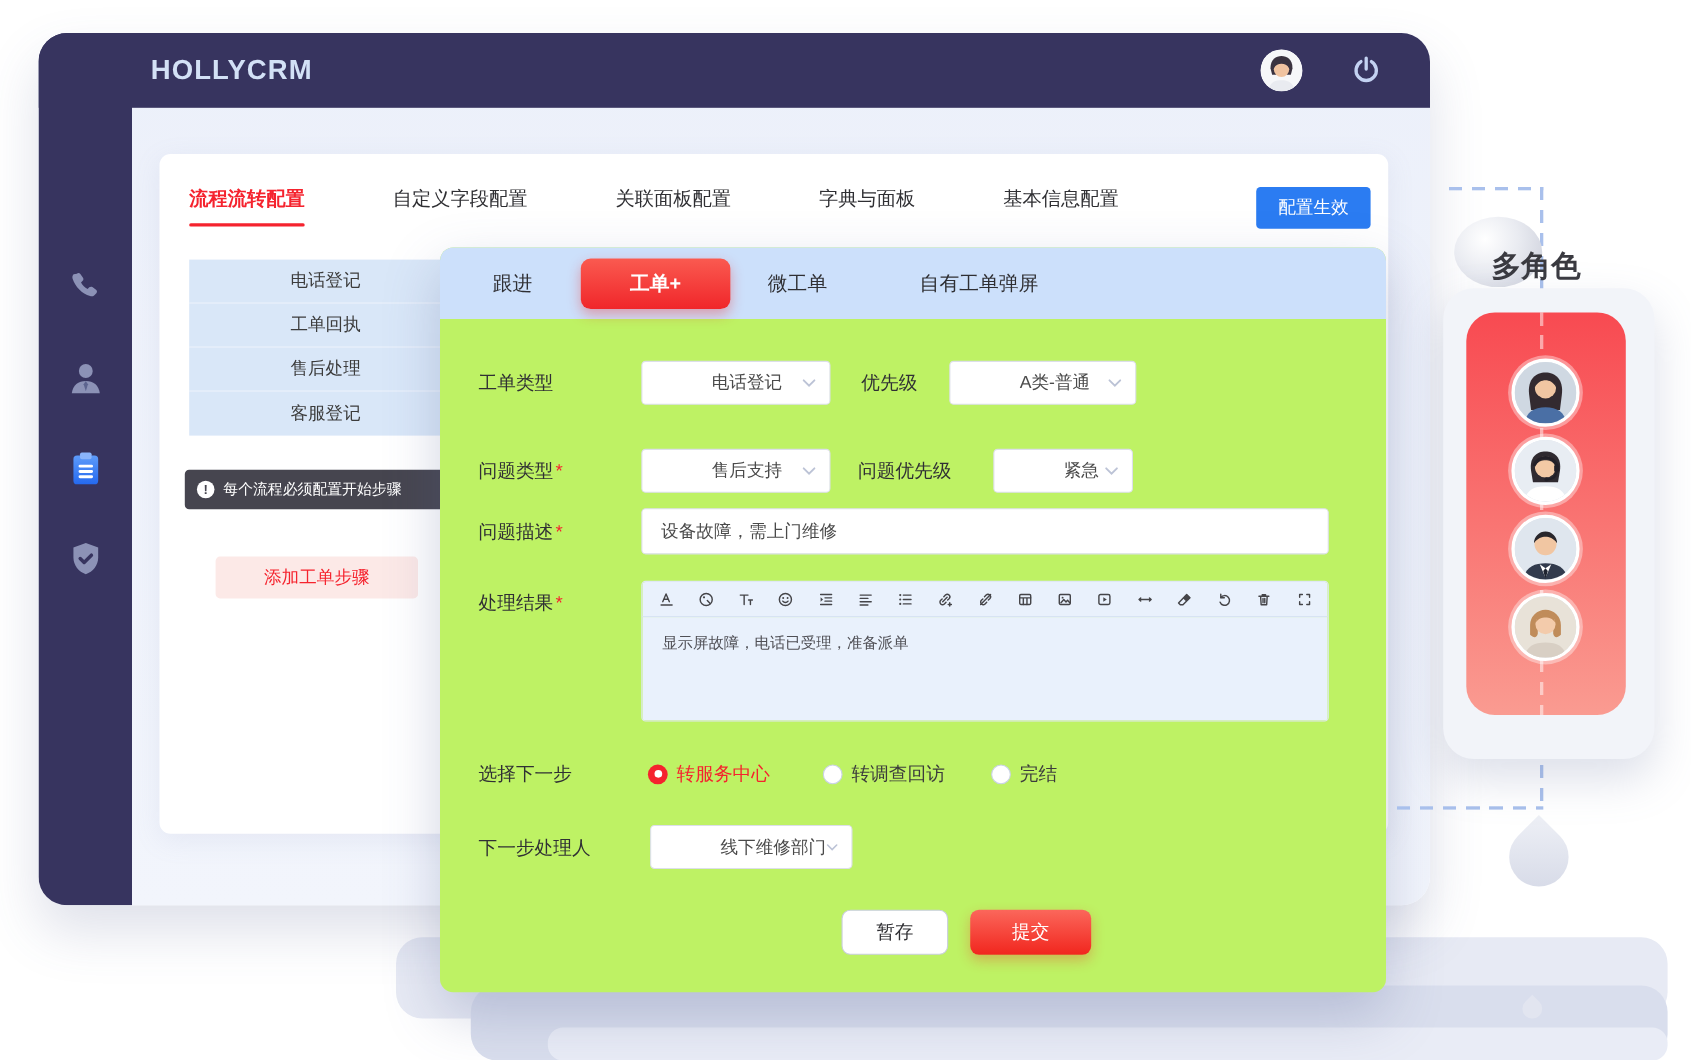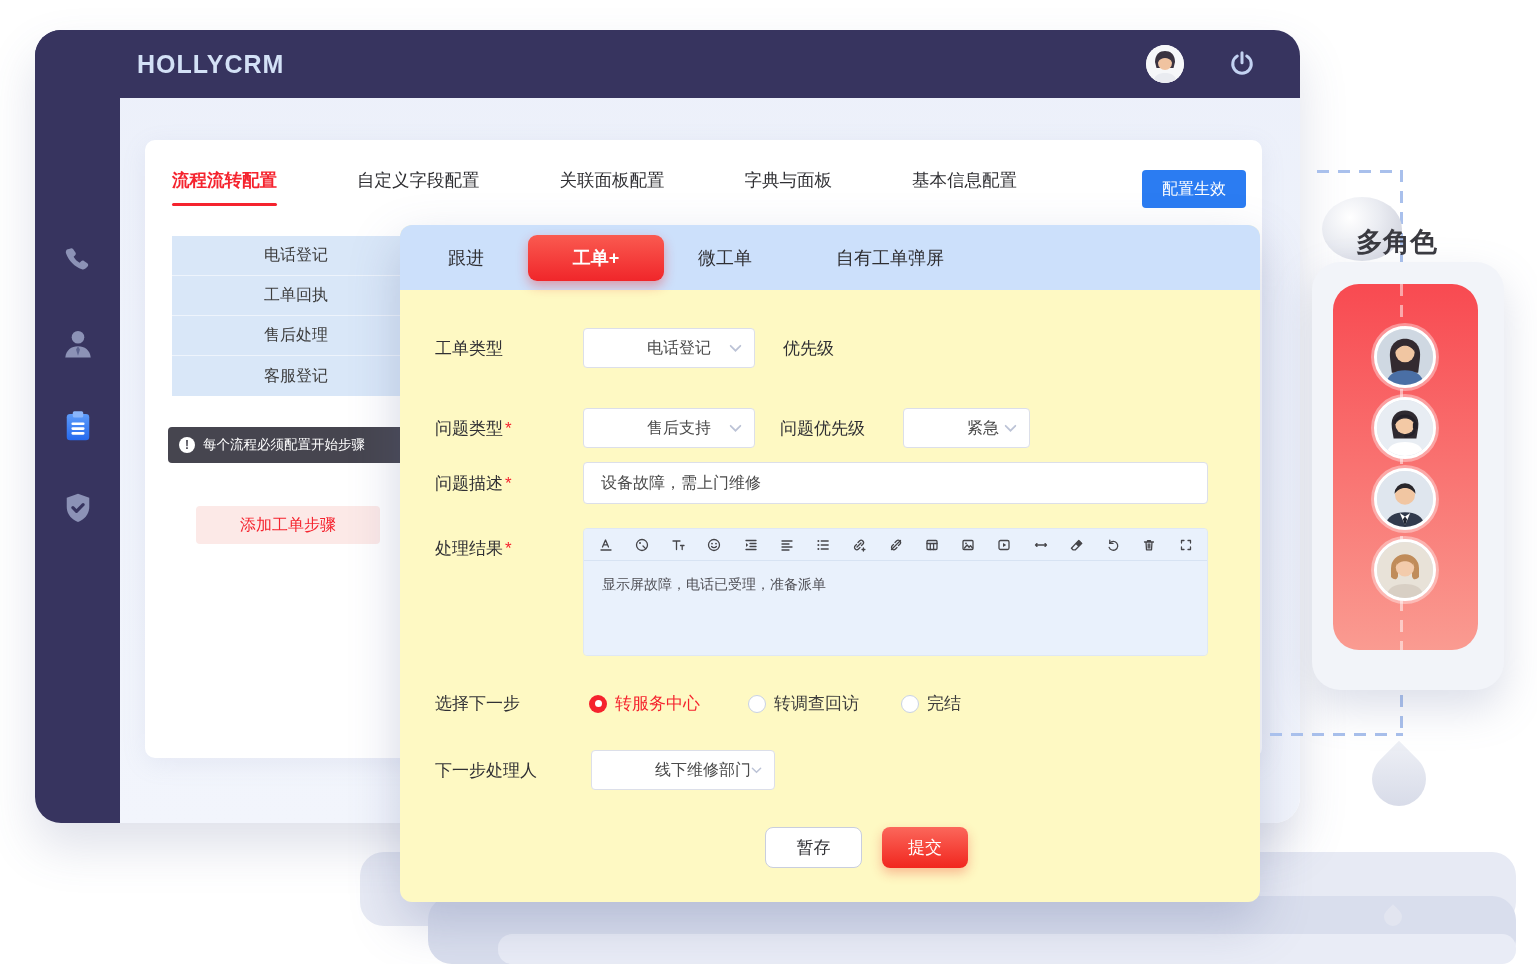--- a/index.html
+++ b/index.html
@@ -44,21 +44,21 @@
     font-size:16px; color:#3c3c3c; cursor:pointer; }
   .flow-row:last-child { border-bottom:none; }
   .tip { position:absolute; left:23px; top:287px; width:242px; height:36px; background:#46454f; border-radius:4px;
     display:flex; align-items:center; padding-left:11px; color:#fff; font-size:13.5px; white-space:nowrap; overflow:hidden; }
   .tip-ico { width:16px; height:16px; border-radius:50%; background:#fff; color:#46454f; font-weight:bold; font-size:12px;
     display:flex; align-items:center; justify-content:center; margin-right:8px; flex:none; }
   .add-step { position:absolute; left:51px; top:366px; width:184px; height:38px; border-radius:4px; background:#fce9e7;
     color:#f5232e; font-size:16px; display:flex; align-items:center; justify-content:center; cursor:pointer; }
 
   
-  .modal { left:400px; top:225px; width:860px; height:677px; background:#fef9c3; border-radius:12px; z-index:30;
+  .modal { left:400px; top:225px; width:860px; height:677px; background:#bef264; border-radius:12px; z-index:30;
     box-shadow:0 20px 50px rgba(90,100,150,.28); }
   .modal-tabbar { position:absolute; left:0; top:0; right:0; height:65px; background:#cce0fb; border-radius:12px 12px 0 0;
     display:flex; align-items:center; }
   .mtab { font-size:18px; color:#2f2f33; cursor:pointer; white-space:nowrap; }
   .mtab-1 { margin-left:48px; }
   .mtab-pill { margin-left:44px; width:136px; height:46px; border-radius:9px; background:linear-gradient(180deg,#fa5a50,#f0262a);
     color:#fff; font-weight:bold; display:flex; align-items:center; justify-content:center; box-shadow:0 5px 12px rgba(240,40,42,.38); }
   .mtab-3 { margin-left:34px; }
   .mtab-4 { margin-left:84px; }
   .fl { display:flex; align-items:center; position:absolute; left:35px; }
@@ -88,21 +88,21 @@
   .radio.on { background:#f5232e; position:relative; }
   .radio.on::after { content:""; position:absolute; left:5.5px; top:5.5px; width:7px; height:7px; border-radius:50%; background:#fff; }
   .radio.off { background:#fff; border:1.5px solid #c9d2e4; }
   .rlab { font-size:17px; margin-left:8px; white-space:nowrap; cursor:pointer; }
   .rlab.on { color:#f5232e; }
   .rlab.off { color:#3c3c3c; }
   .r2 { margin-left:48px; } .r3 { margin-left:42px; }
   .modal-btns { position:absolute; left:0; top:602px; width:100%; }
   .btn-draft { position:absolute; left:365px; width:97px; height:41px; border-radius:8px; border:1px solid #c9cede; background:#fff;
     font-size:17px; color:#2f2f33; display:flex; align-items:center; justify-content:center; cursor:pointer; }
-  .btn-submit { position:absolute; left:482px; width:86px; height:41px; border-radius:8px;
+  .btn-submit { position:absolute; left:482px; width:110px; height:41px; border-radius:8px;
     background:linear-gradient(180deg,#fb675b,#f1261e); color:#fff; font-size:17px; display:flex; align-items:center;
     justify-content:center; cursor:pointer; box-shadow:0 5px 12px rgba(240,50,40,.32); }
 
   
   .dash-h { height:3px; background:repeating-linear-gradient(90deg,#a9c0ec 0 12px,transparent 12px 21px); z-index:40; }
   .dash-top { left:1317px; top:170px; width:86px; }
   .dash-bot { left:1270px; top:733px; width:133px; }
   .dash-v { left:1400px; top:170px; width:3px; height:565px;
     background:repeating-linear-gradient(180deg,#a9c0ec 0 12px,transparent 12px 21px); z-index:40; }
   .bubble { left:1322px; top:197px; width:80px; height:64px; border-radius:50%;
@@ -225,20 +225,26 @@
 
     <div class="fl row1">
       <div class="flab"><span>工单类型</span></div>
       <div class="sel w172">
         <span>电话登记</span>
         <svg viewBox="0 0 12 8" width="13" height="9">
             <path d="M1.5 1.5 L6 6 L10.5 1.5" stroke="#bcc3d6" stroke-width="1.6" fill="none" stroke-linecap="round"></path>
           </svg>
       </div>
       <div class="flab lab2a"><span>优先级</span></div>
+      <div class="sel w170 sel-2a">
+        <span>A类-普通</span>
+        <svg viewBox="0 0 12 8" width="13" height="9">
+            <path d="M1.5 1.5 L6 6 L10.5 1.5" stroke="#bcc3d6" stroke-width="1.6" fill="none" stroke-linecap="round"></path>
+          </svg>
+      </div>
     </div>
 
     <div class="fl row2">
       <div class="flab"><span>问题类型</span><span class="req">*</span></div>
       <div class="sel w172">
         <span>售后支持</span>
         <svg viewBox="0 0 12 8" width="13" height="9">
             <path d="M1.5 1.5 L6 6 L10.5 1.5" stroke="#bcc3d6" stroke-width="1.6" fill="none" stroke-linecap="round"></path>
           </svg>
       </div>

